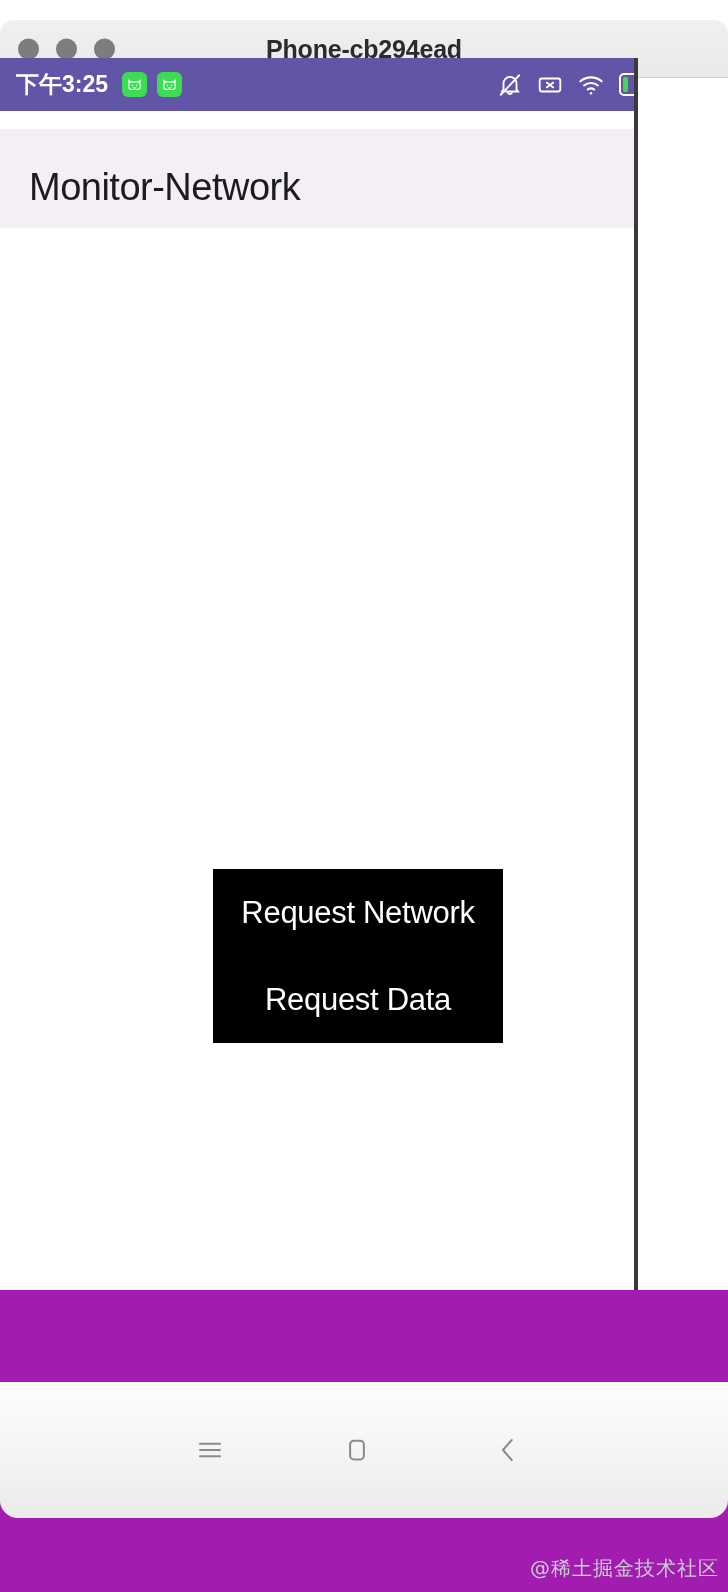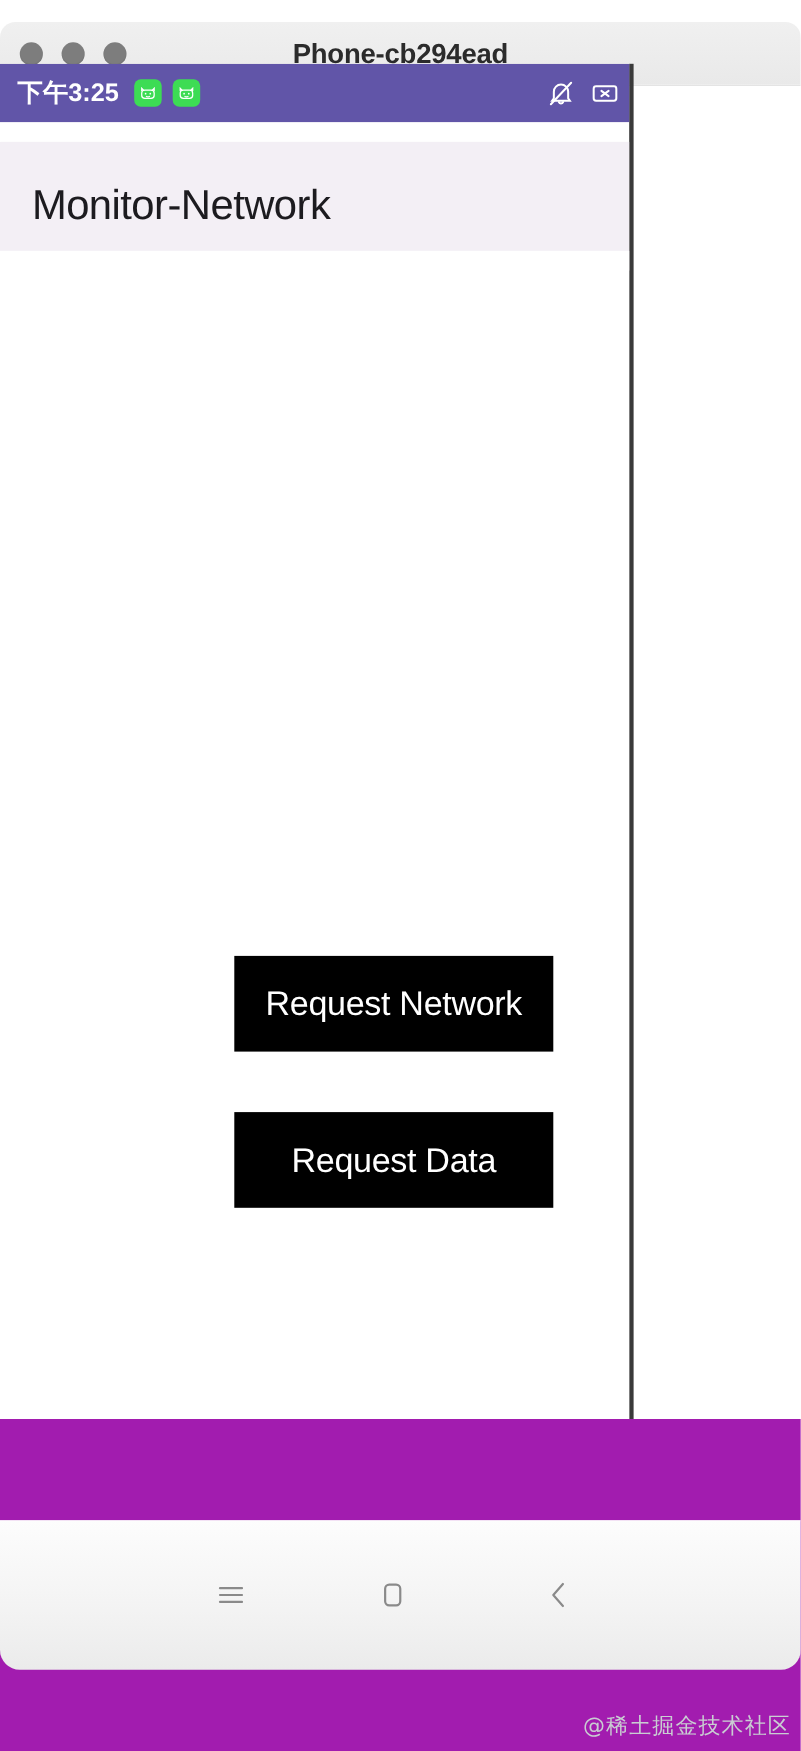--- a/index.html
+++ b/index.html
@@ -67,21 +67,21 @@
     font-weight: bold;
     color: #2b2b2b;
     letter-spacing: -0.2px;
   }
 
   
   #device-screen {
     position: absolute;
     left: 0;
     top: 58px;
-    width: 576px;
+    width: 638px;
     height: 1232px;
     overflow: hidden;
     border-right: 4px solid #3a3a3a;
     box-sizing: border-box;
     padding-left: 32px;
   }
 
   
   #status-bar {
     position: absolute;
@@ -202,21 +202,20 @@
     width: 710px;
     height: 1062px;
     background: #ffffff;
   }
   #button-stack {
     position: absolute;
     left: 213px;
     top: 641px;
     display: flex;
     flex-direction: column;
-    gap: 55px;
   }
   .app-button {
     width: 290px;
     height: 87px;
     background: #000000;
     color: #ffffff;
     border: none;
     font-family: "Liberation Sans", sans-serif;
     font-size: 31px;
     font-weight: 400;

